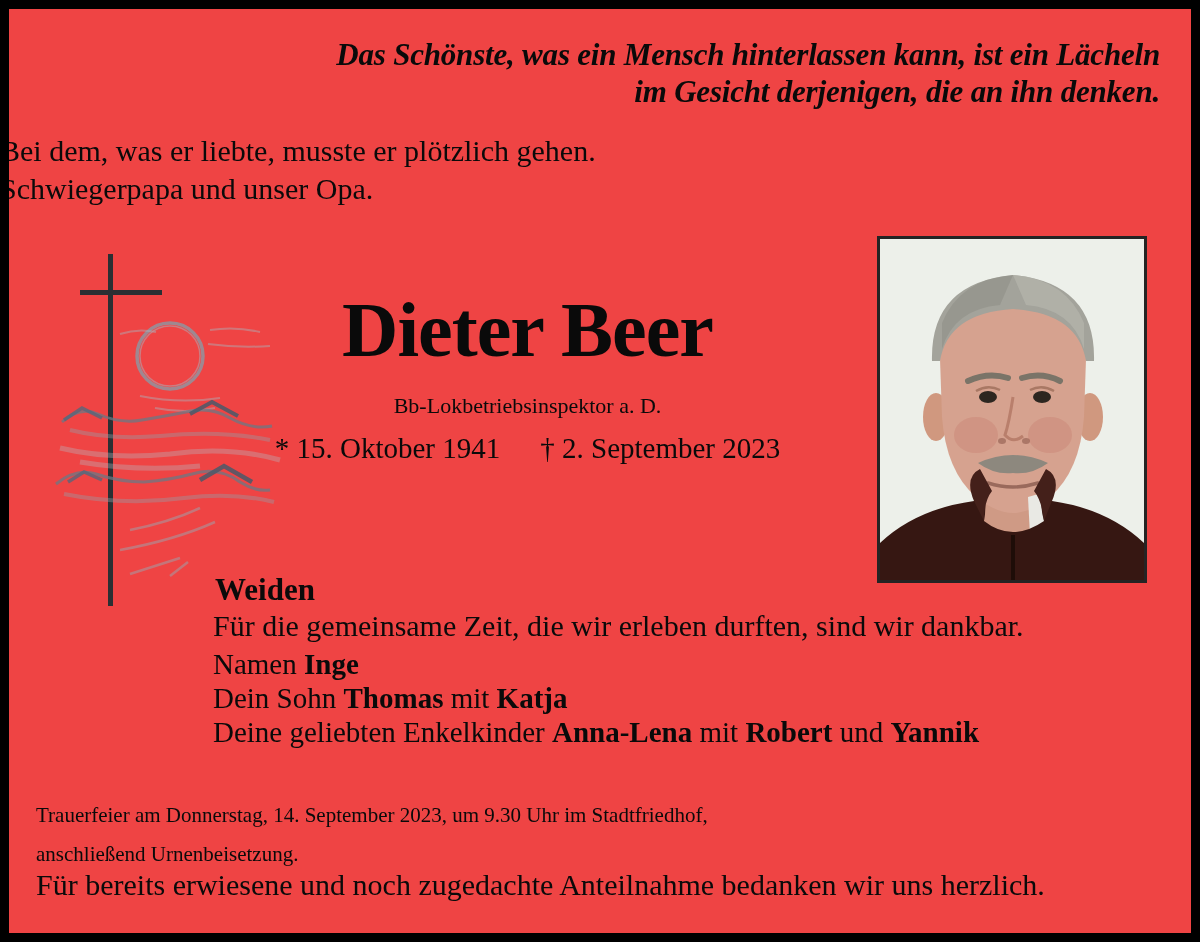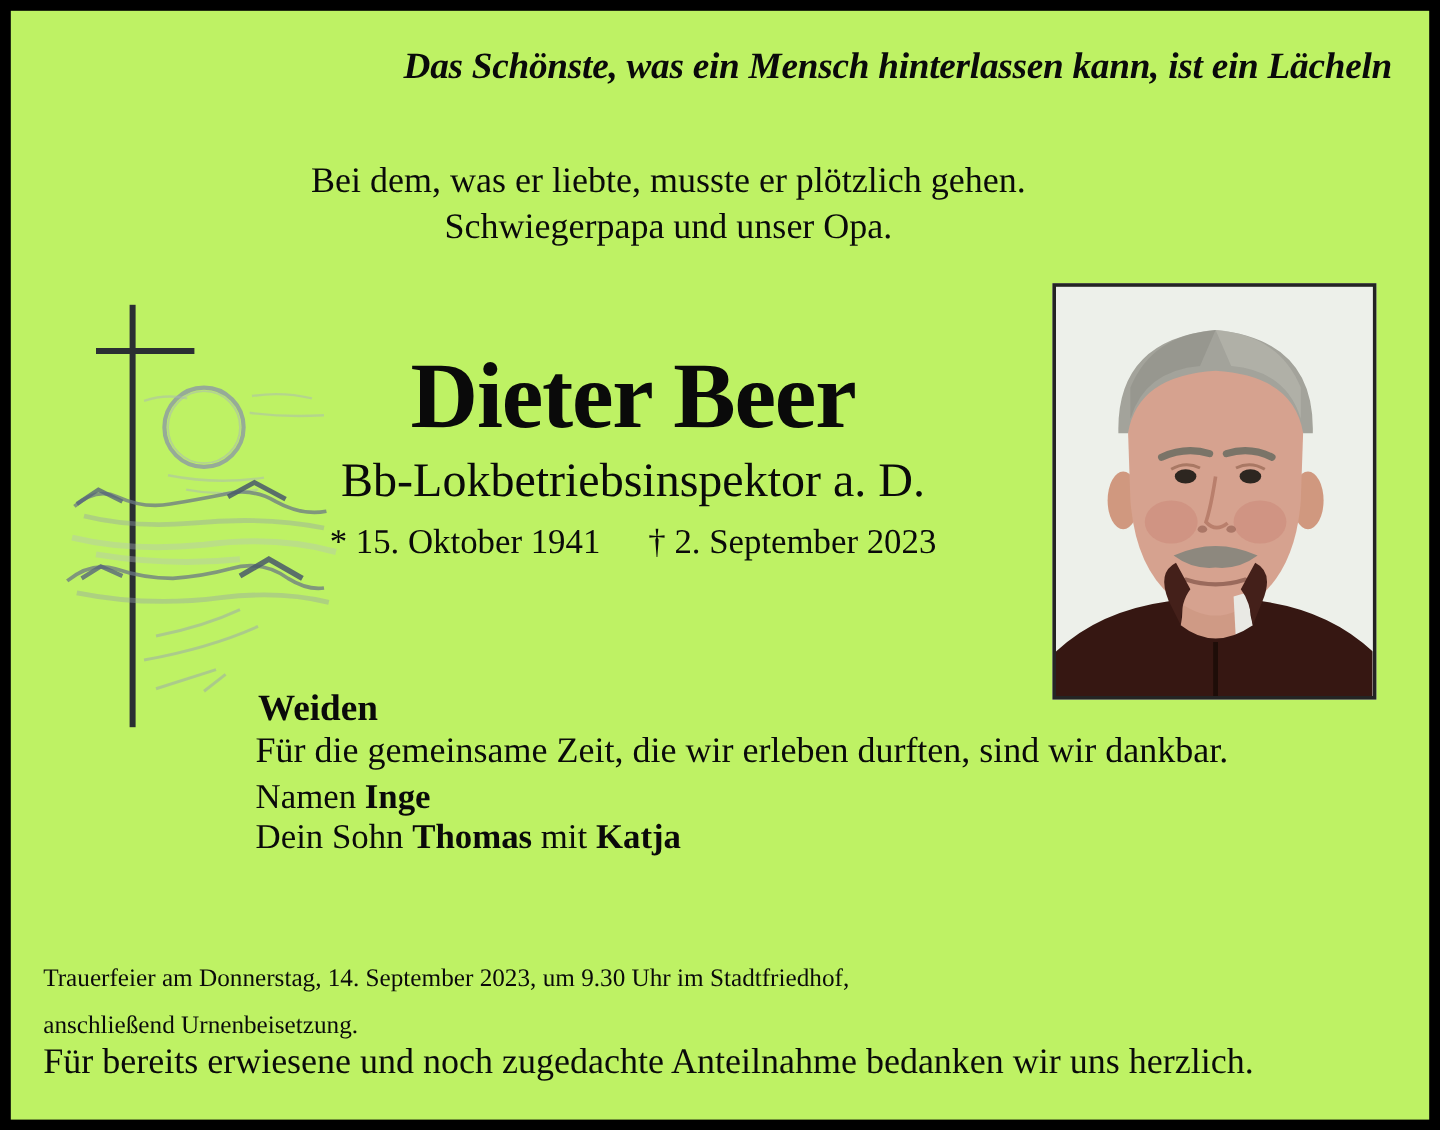--- a/index.html
+++ b/index.html
@@ -1,19 +1,19 @@
 <!DOCTYPE html>
 <html><head>
 <meta charset="utf-8">
 <style>
   html,body{margin:0;padding:0;background:#666;}
   .card{
     position:relative;
     width:1200px;height:942px;
-    background:#bef264;
+    background:#ef4444;
     font-family:"Liberation Serif","DejaVu Serif",serif;
     color:#0a0a0a;
     overflow:hidden;
     margin:0 auto;
   }
   .frame{
     position:absolute;inset:0;
     border:9px solid #000;
     pointer-events:none;
     box-sizing:border-box;
@@ -21,35 +21,34 @@
   .abs{position:absolute;}
   .quote{
     top:36px;right:40px;left:300px;
     text-align:right;
     font-weight:bold;font-style:italic;
     font-size:31px;line-height:37px;
     letter-spacing:-0.2px;
   }
   .intro{
     top:132px;left:0;width:1114px;
-    text-align:center;
     font-size:30px;line-height:38px;
   }
   .artwork{top:246px;left:50px;}
   .name-block{
     top:290px;left:130px;width:795px;
     text-align:center;
   }
   .name{
     font-size:78px;font-weight:bold;line-height:1.02;
     letter-spacing:-1px;
     text-align:center;
   }
   .prof-title{
-    margin-top:8px;font-size:40px;line-height:1.1;
+    margin-top:24px;font-size:22px;line-height:1.1;
   }
   .dates{margin-top:14px;font-size:29px;}
   .dates .birth{margin-right:40px;margin-top:24px;}
   .photo{
     top:236px;left:877px;width:270px;height:347px;
     border:3px solid #242424;box-sizing:border-box;
     background:#edf0ea;overflow:hidden;
   }
   .place{
     top:552px;left:215px;
@@ -73,20 +72,21 @@
     font-size:30px;
   }
 </style>
 </head>
 <body>
 
 <div class="card">
 
   <div class="abs quote">
     <div>Das Schönste, was ein Mensch hinterlassen kann, ist ein Lächeln</div>
+    <div>im Gesicht derjenigen, die an ihn denken.</div>
   </div>
 
   <div class="abs intro">
     <div>Bei dem, was er liebte, musste er plötzlich gehen.</div>
     <div>Schwiegerpapa und unser Opa.</div>
   </div>
 
   <div class="abs artwork">
     <svg width="250" height="366" viewBox="0 0 250 366">
 
@@ -183,20 +183,21 @@
     </svg>
   </div>
 
   <div class="abs place">Weiden</div>
 
   <div class="abs thanks">Für die gemeinsame Zeit, die wir erleben durften, sind wir dankbar.</div>
 
   <div class="abs family">
     <div><span>Namen </span><b>Inge</b></div>
     <div><span>Dein Sohn </span><b>Thomas</b><span> mit </span><b>Katja</b></div>
+    <div><span>Deine geliebten Enkelkinder </span><b>Anna-Lena</b><span> mit </span><b>Robert</b><span> und </span><b>Yannik</b></div>
   </div>
 
   <div class="abs funeral">
     <div>Trauerfeier am Donnerstag, 14. September 2023, um 9.30 Uhr im Stadtfriedhof,</div>
     <div>anschließend Urnenbeisetzung.</div>
   </div>
 
   <div class="abs closing">Für bereits erwiesene und noch zugedachte Anteilnahme bedanken wir uns herzlich.</div>
 
   <div class="frame"></div>

